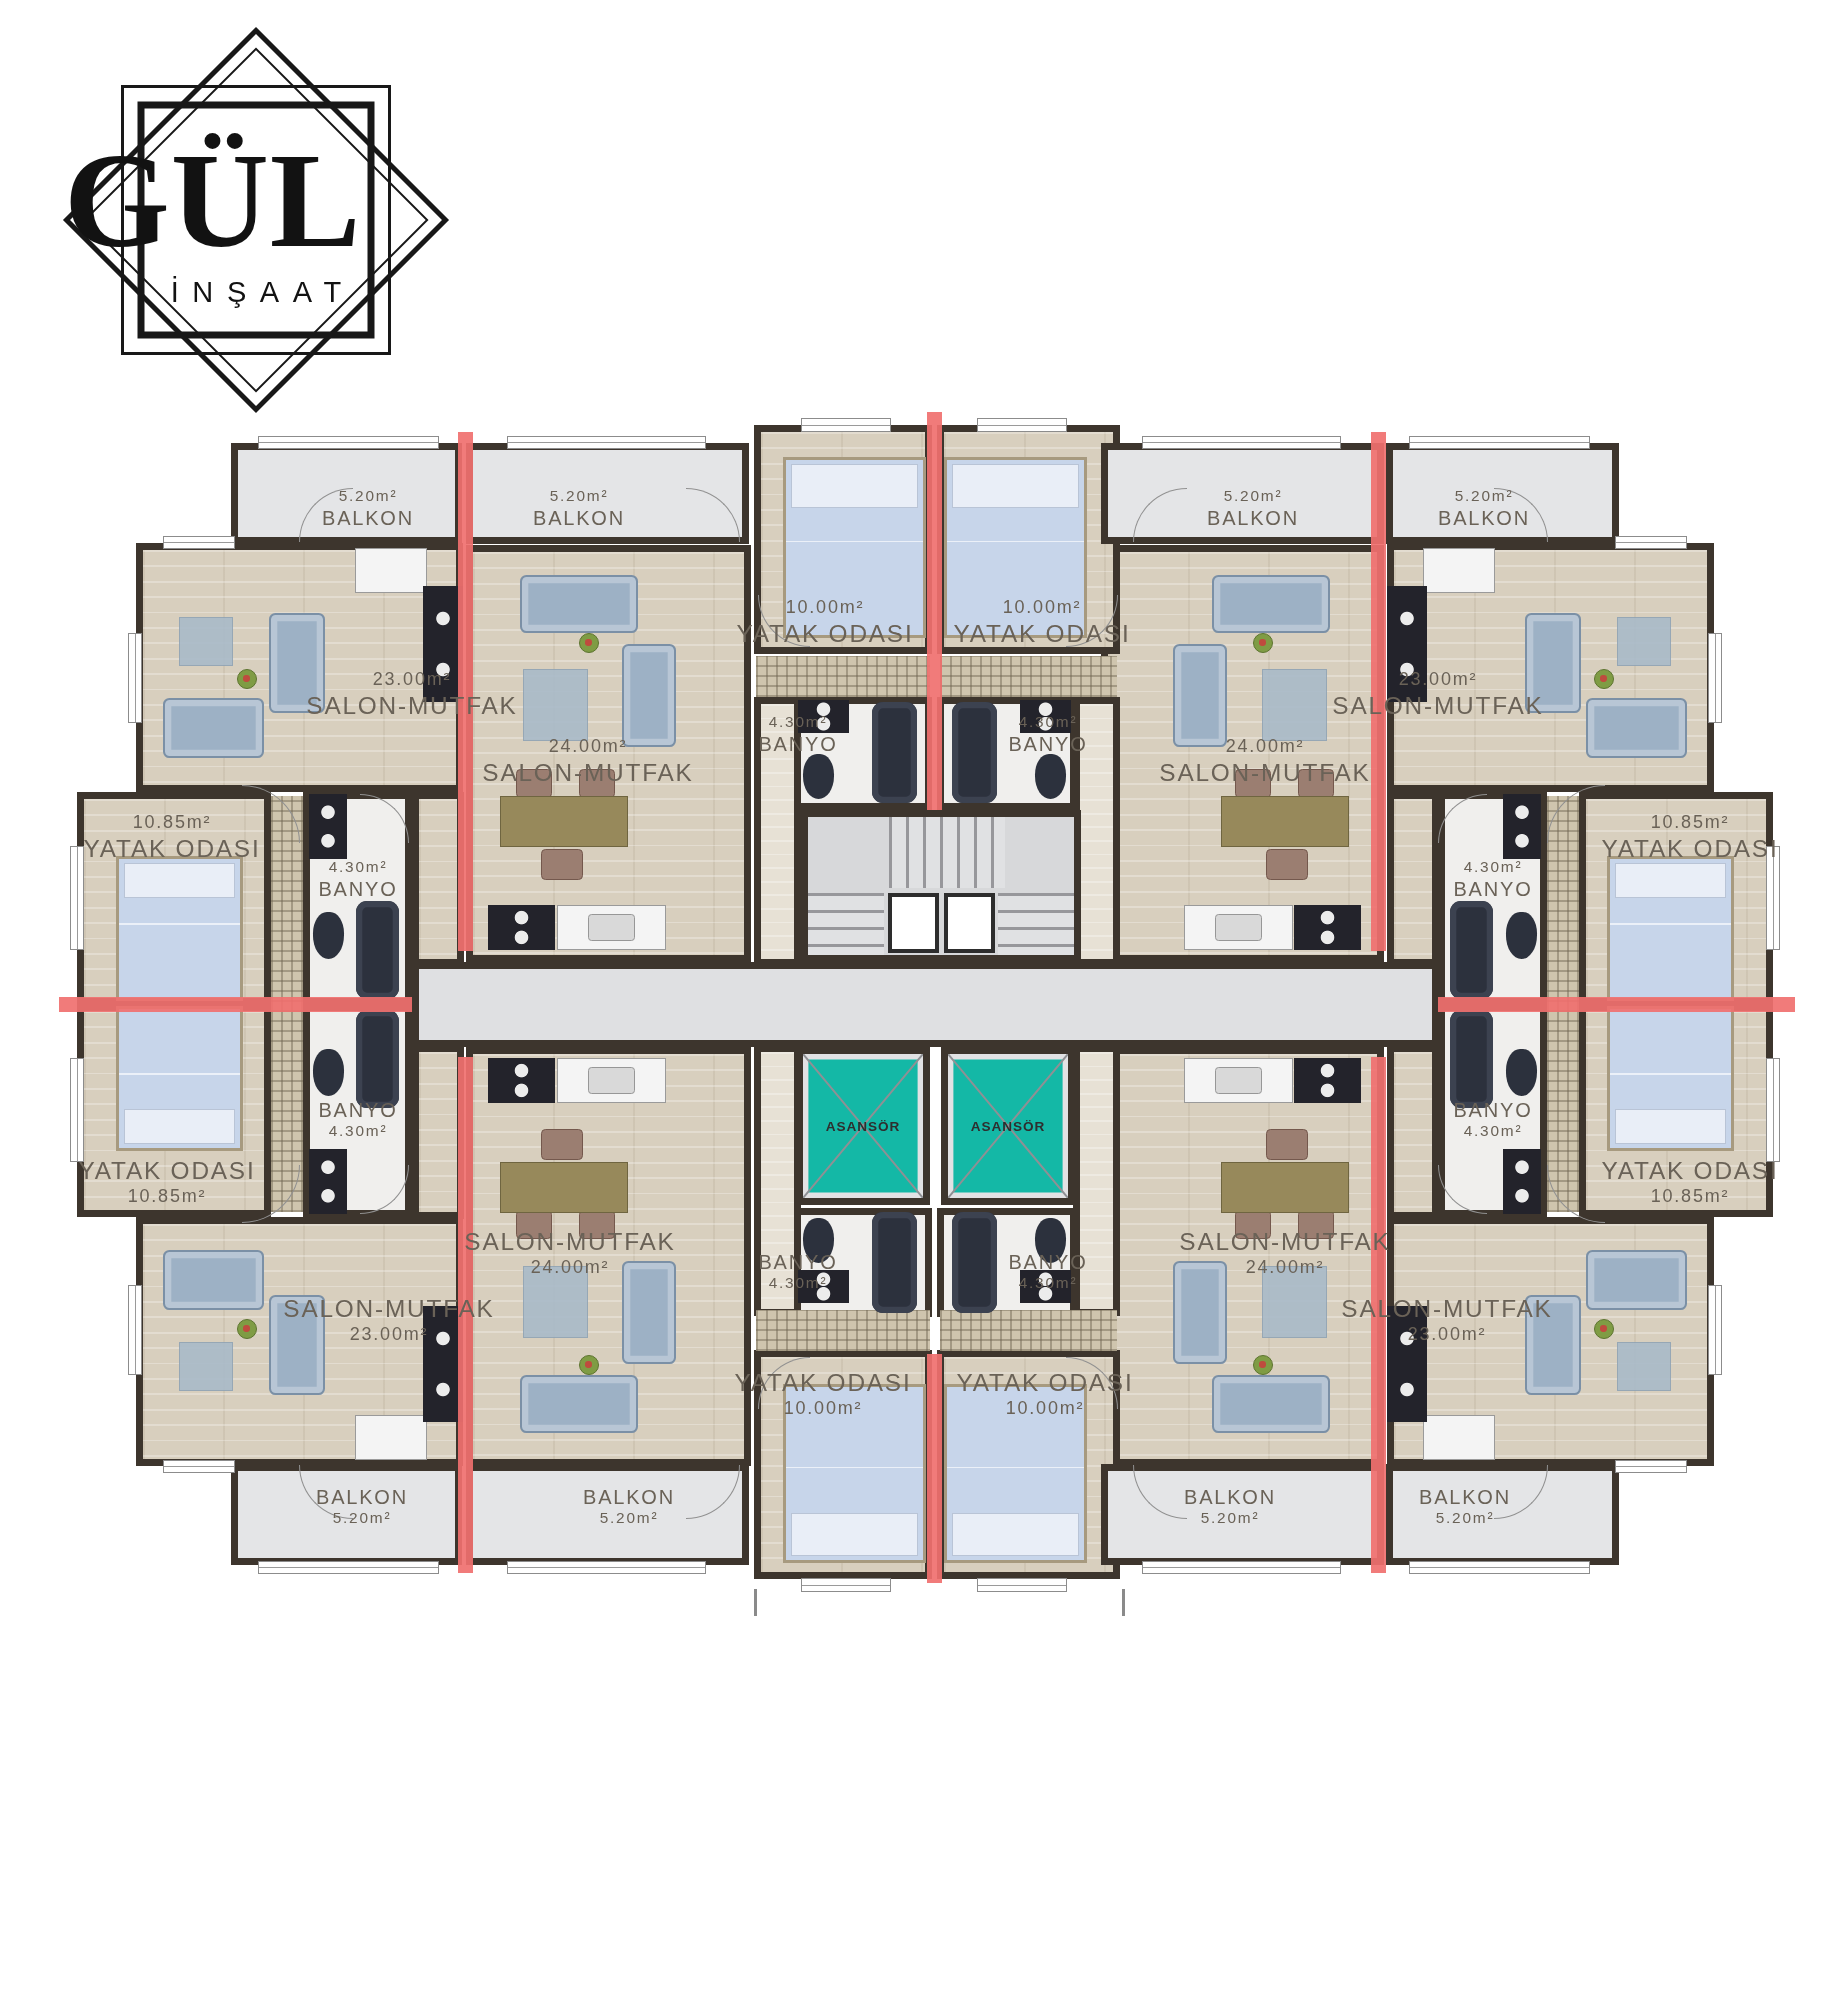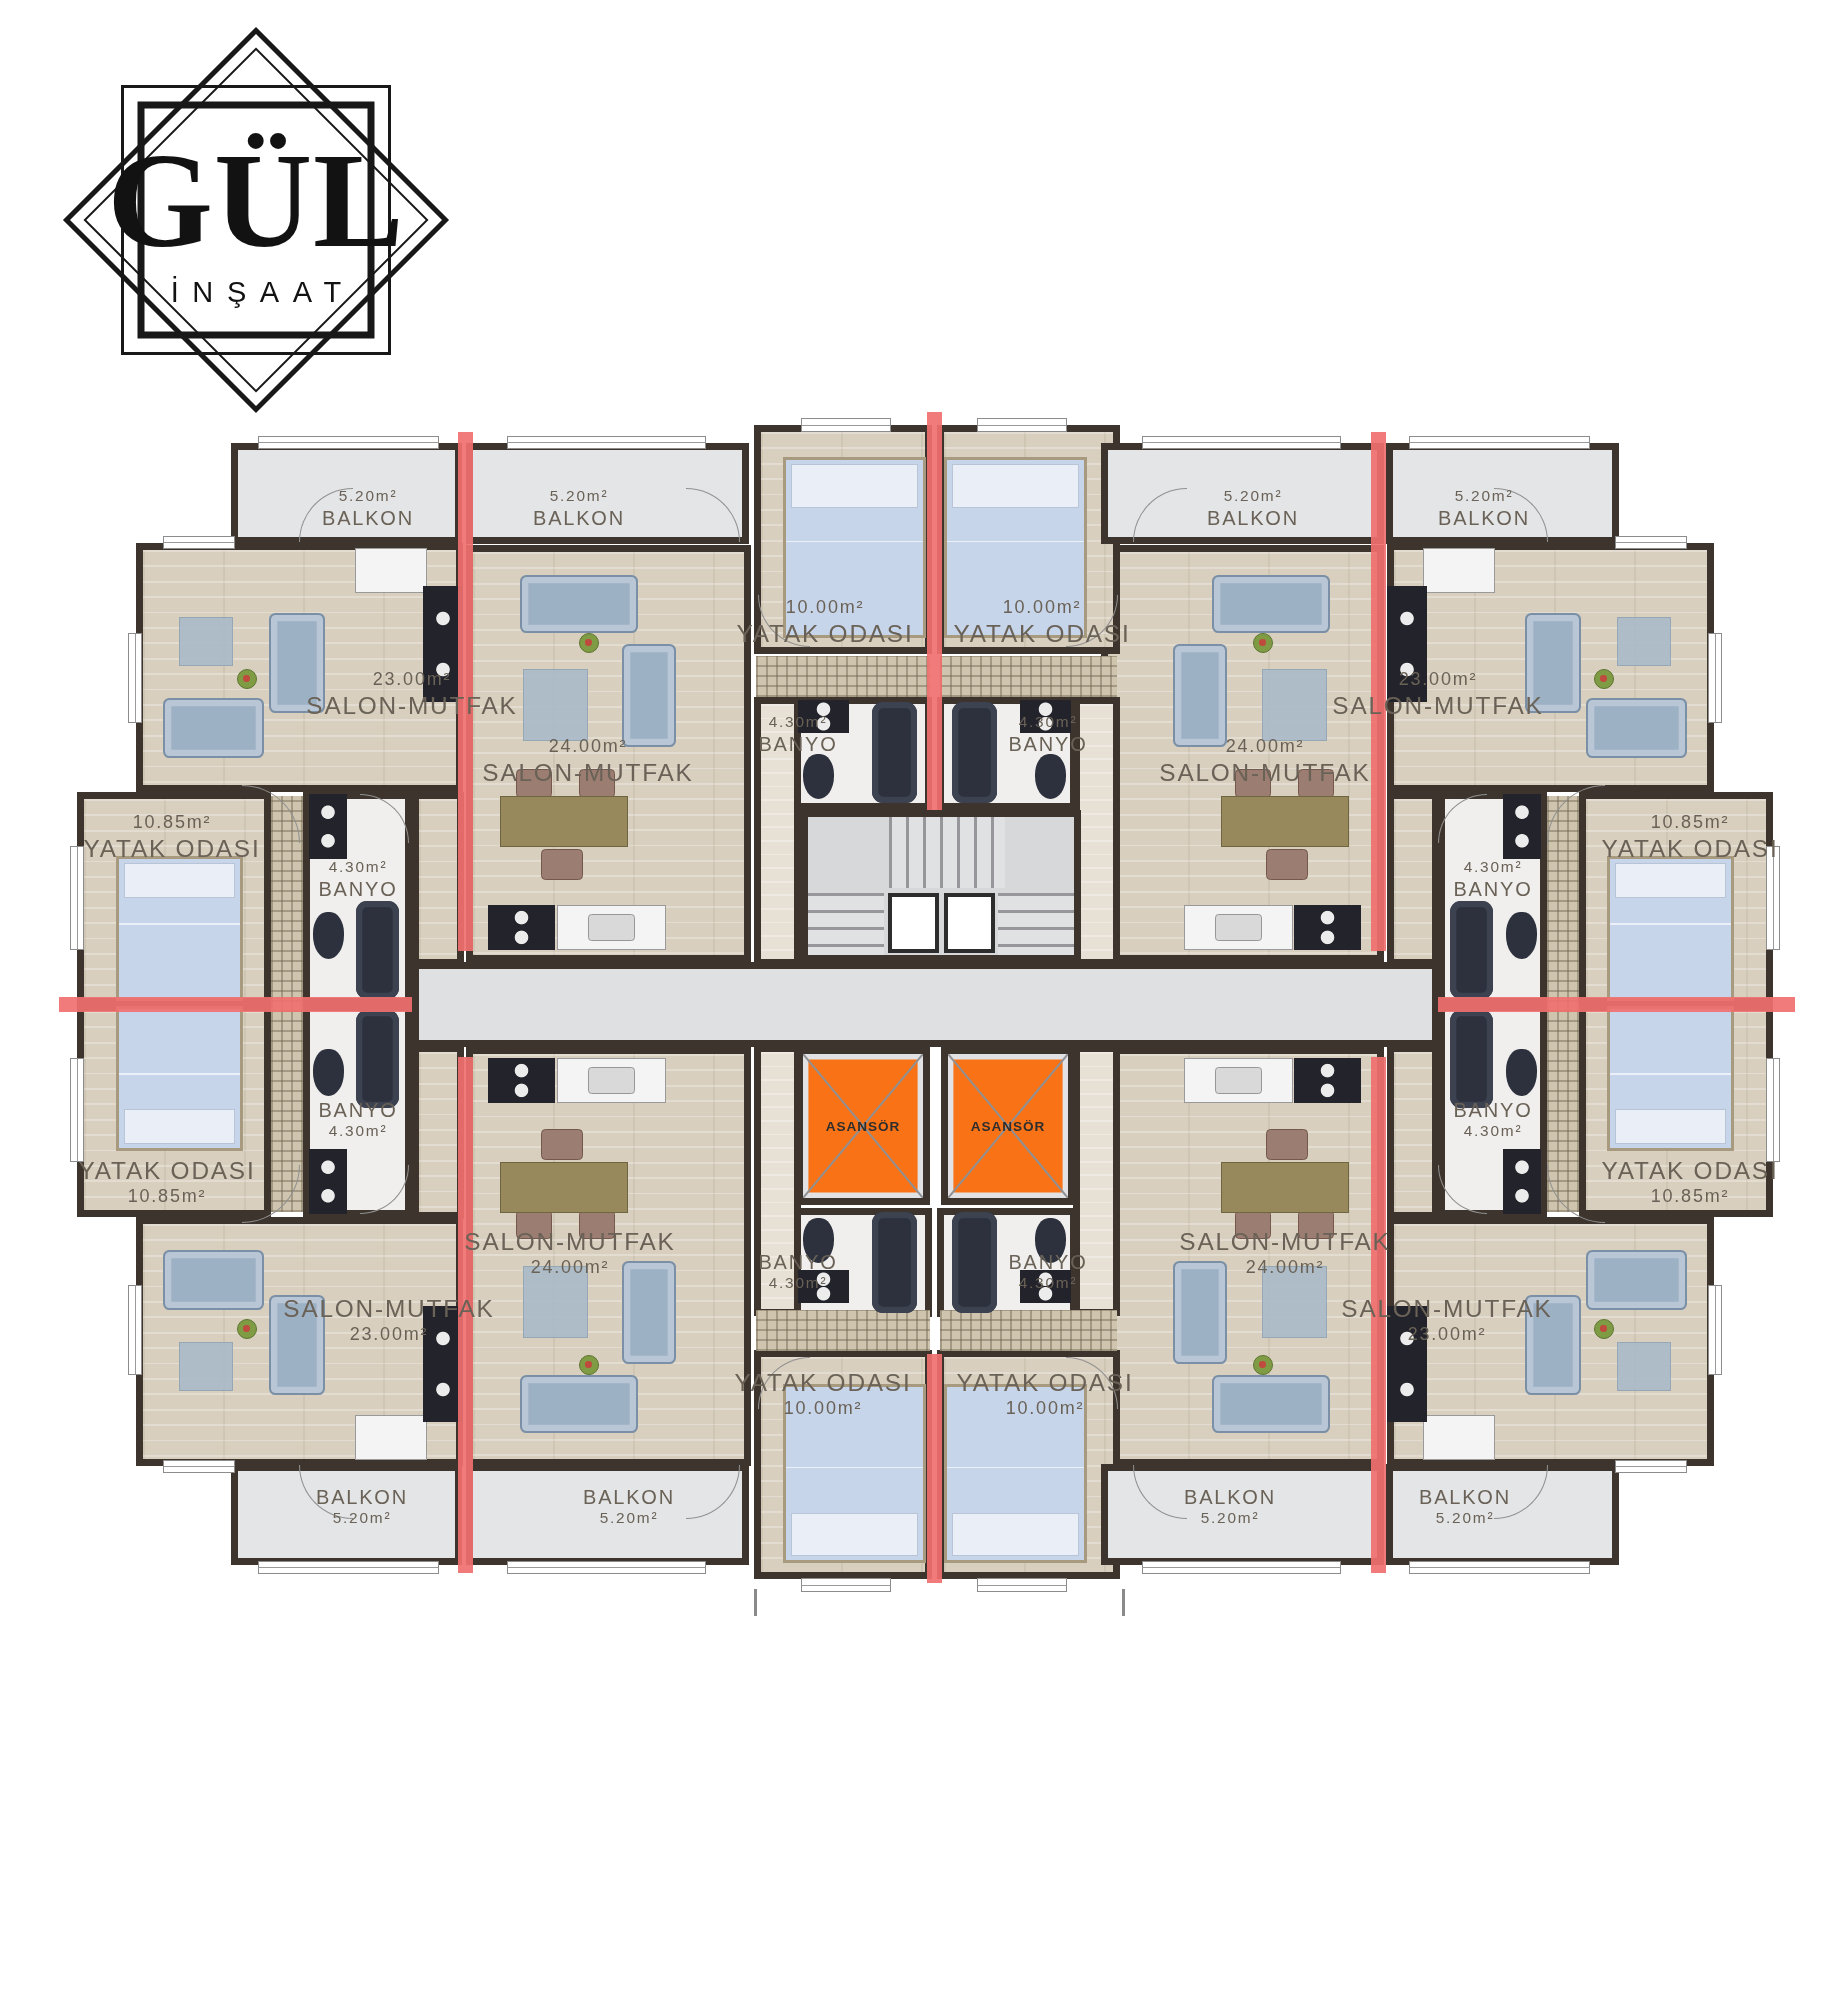--- a/index.html
+++ b/index.html
@@ -17,21 +17,21 @@
   .corr{background:var(--corridor-gray);}
   .hatch{position:absolute;z-index:8;background:#cfc5ae;
      background-image:repeating-linear-gradient(0deg,rgba(110,100,80,.45) 0 1.8px,rgba(0,0,0,0) 1.8px 10px),
                       repeating-linear-gradient(90deg,rgba(110,100,80,.45) 0 1.8px,rgba(0,0,0,0) 1.8px 10px);}
   
   .stairs{position:absolute;box-sizing:border-box;border:7.2px solid var(--wall);background:#d7d8da;z-index:2;}
   .run{position:absolute;}
   .rv{background:repeating-linear-gradient(90deg,#97979b 0 2.7px,#e0e1e3 2.7px 17px);}
   .rh{background:repeating-linear-gradient(180deg,#97979b 0 2.7px,#e0e1e3 2.7px 17px);}
   .sq{position:absolute;background:#fff;border:4.5px solid #2d2d2d;box-sizing:border-box;}
-  .elev{position:absolute;box-sizing:border-box;border:7.2px solid var(--wall);background:#f97316;z-index:2;
+  .elev{position:absolute;box-sizing:border-box;border:7.2px solid var(--wall);background:#14b8a6;z-index:2;
         box-shadow:inset 0 0 0 5.4px #e2e2e4;}
   .elbl{position:absolute;left:0;right:0;text-align:center;font-size:13.6px;font-weight:bold;
         color:#2e2e2e;letter-spacing:0.9px;z-index:5;}
   
   .red{position:absolute;background:var(--divider-red);opacity:.92;z-index:40;}
   
   .f{position:absolute;z-index:10;box-sizing:border-box;}
   .bed{background:var(--bed-blue);border:3.6px solid #a79a7f;}
   .bed::after{content:"";position:absolute;left:0;right:0;top:46%;height:1.8px;background:rgba(255,255,255,.65);}
   .pil{position:absolute;left:5.4px;right:5.4px;height:24%;background:#e9eef7;border:0.9px solid #b9c4d6;}
@@ -66,21 +66,21 @@
        letter-spacing:1.8px;white-space:nowrap;z-index:60;line-height:1.22;}
   .lbl .nm{font-size:24.4px;} .lbl .ar{font-size:18px;}
   .lbl.sm .nm{font-size:20px;} .lbl.sm .ar{font-size:15.4px;}
   
   .logo{position:absolute;left:64px;top:25px;width:384px;height:389px;z-index:70;}
   .lg{position:absolute;left:50%;top:50%;box-sizing:border-box;border-color:#181818;border-style:solid;}
   .dia1{width:273px;height:273px;border-width:5.4px;transform:translate(-50%,-50%) rotate(45deg);}
   .dia2{width:244px;height:244px;border-width:2.7px;transform:translate(-50%,-50%) rotate(45deg);}
   .sqr1{width:270px;height:270px;border-width:3.6px;transform:translate(-50%,-50%);}
   .sqr2{width:237px;height:237px;border-width:7.2px;transform:translate(-50%,-50%);}
-  .logo-title{position:absolute;left:0;right:0;top:107px;text-align:center;
+  .logo-title{position:absolute;left:0;right:0;top:107px;
       font-family:"Liberation Serif",serif;font-weight:bold;font-size:136px;color:#121212;
       letter-spacing:0.9px;line-height:1;}
   .logo-sub{position:absolute;left:0;right:0;top:251px;text-align:center;
       font-family:"Liberation Sans",sans-serif;font-size:29px;color:#121212;
       letter-spacing:13.6px;text-indent:13.6px;}
 </style>
 </head>
 <body>
 
 <div class="canvas">

